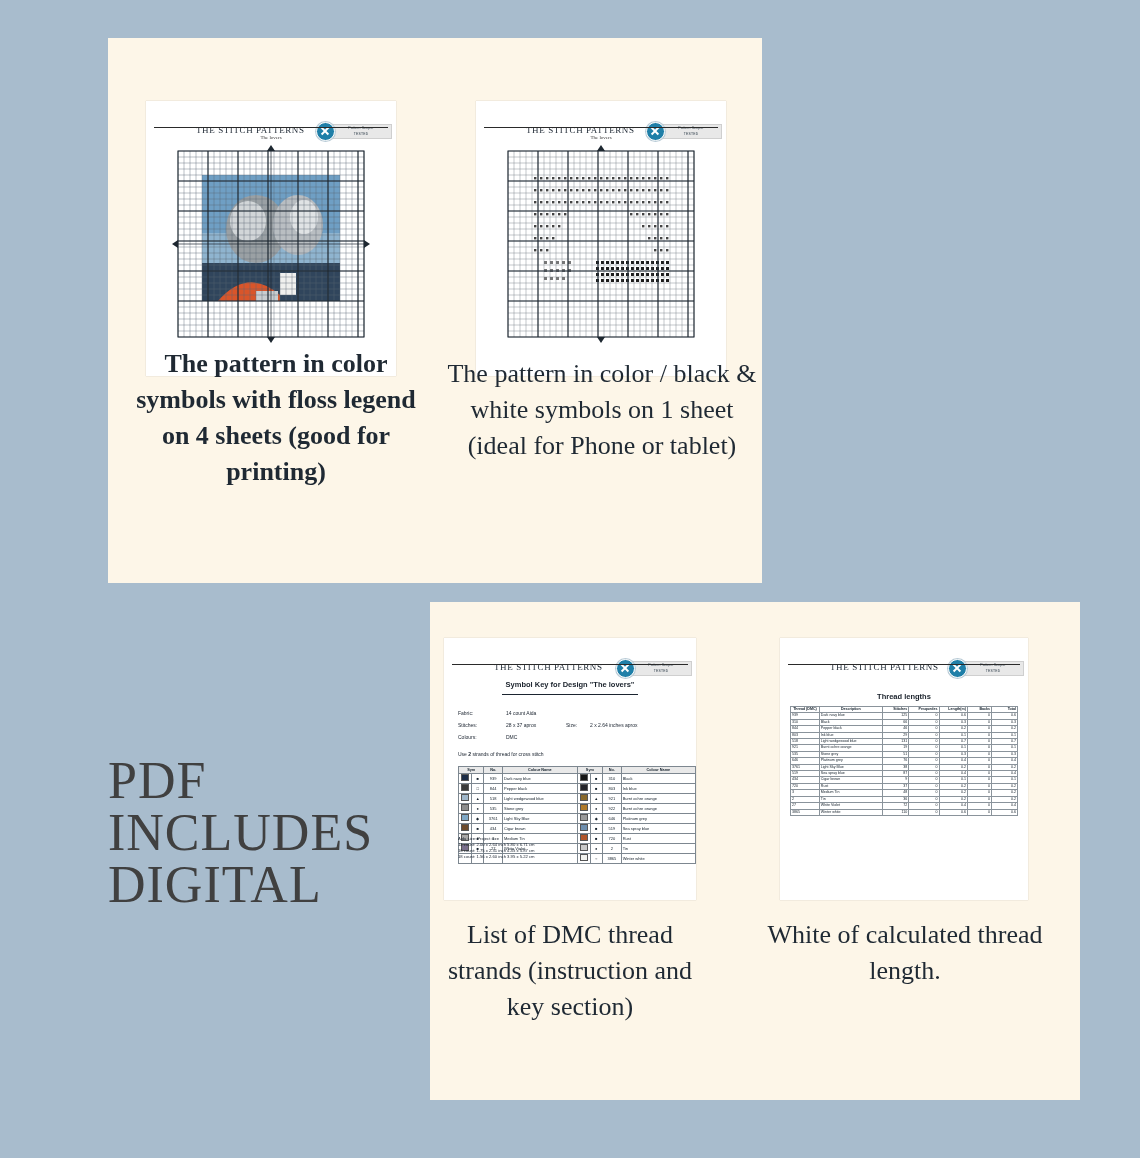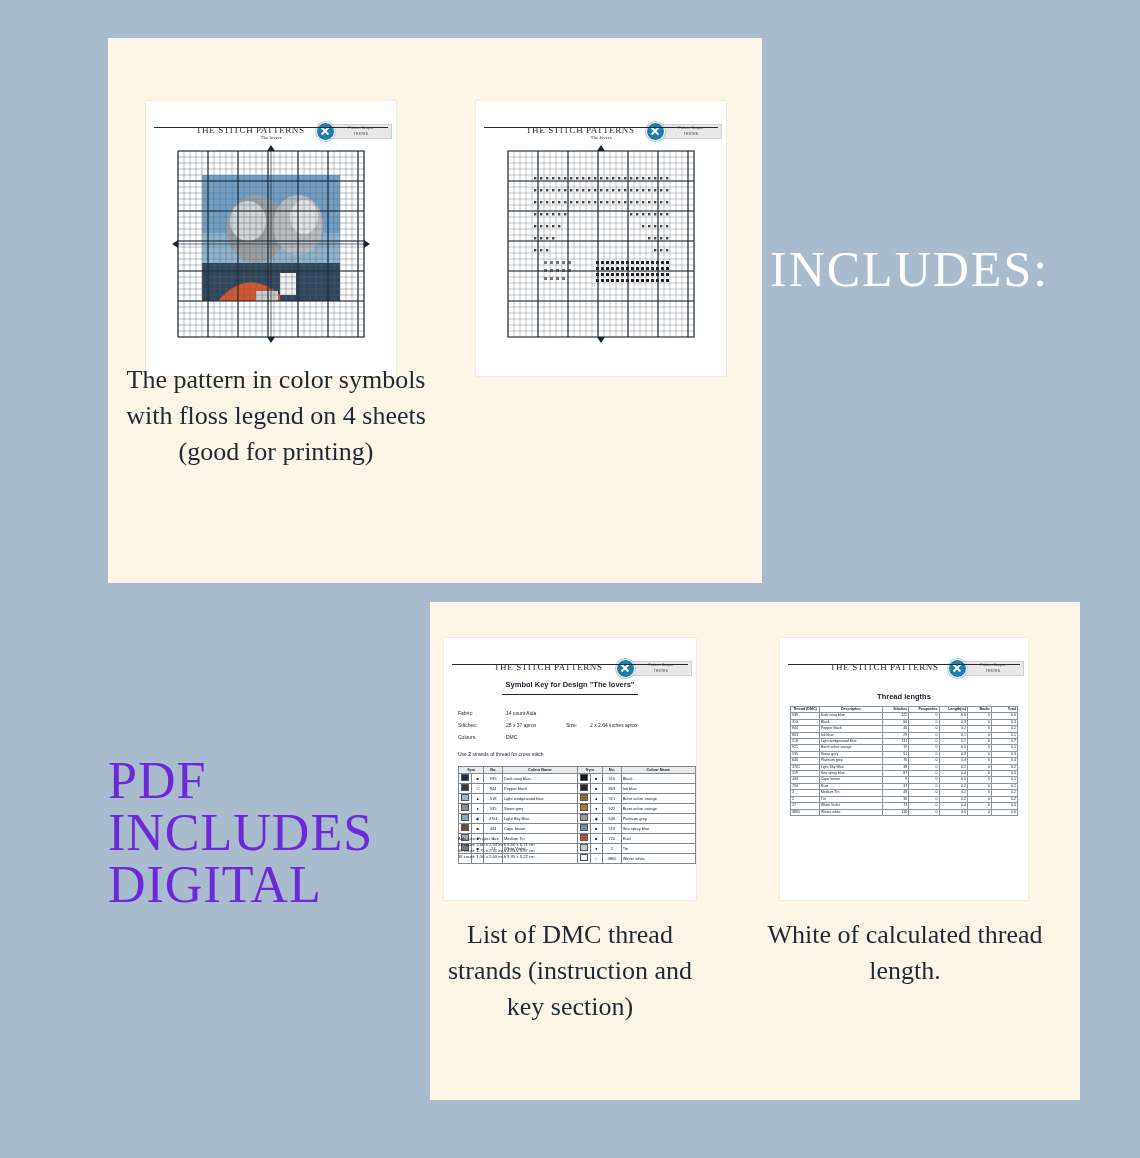--- a/index.html
+++ b/index.html
@@ -48,21 +48,21 @@
     letter-spacing: 2px;
     font-family: "Liberation Serif", serif;
     white-space: nowrap;
   }
 
   
   .pdf-title {
     position: absolute;
     left: 108px;
     top: 755px;
-    color: #6d28d9;
+    color: #404040;
     font-size: 52px;
     line-height: 52px;
     letter-spacing: 1px;
     font-family: "Liberation Serif", serif;
   }
   .pdf-title div { white-space: nowrap; }
 
   
   .caption {
     position: absolute;
@@ -532,24 +532,24 @@
             <path d="M48 6 V192 M78 6 V192 M108 6 V192 M138 6 V192 M168 6 V192 M198 6 V192"></path>
           </g>
           <g fill="#1d2730">
             <path d="M111 0 l4 6 h-8 z"></path>
             <path d="M111 198 l4 -6 h-8 z"></path>
           </g>
         </svg>
       </div>
     </div>
 
-    <div class="caption" style="left:18px; top:324px; width:300px;">The pattern in color symbols with floss legend on 4 sheets (good for printing)</div>
+    <div class="caption" style="left:18px; top:308px; width:300px;font-weight:bold;">The pattern in color symbols with floss legend on 4 sheets (good for printing)</div>
+    <div class="caption" style="left:336px; top:318px; width:316px;">The pattern in color / black &amp; white symbols on 1 sheet (ideal for Phone or tablet)</div>
   </div>
 
-  <div class="includes">INCLUDES:</div>
 
   <div class="pdf-title">
     <div>PDF</div>
     <div>INCLUDES</div>
     <div>DIGITAL</div>
   </div>
 
   <div class="panel-bottom">
 
     <div class="sheet" style="left:14px; top:36px; width:252px; height:262px;">

